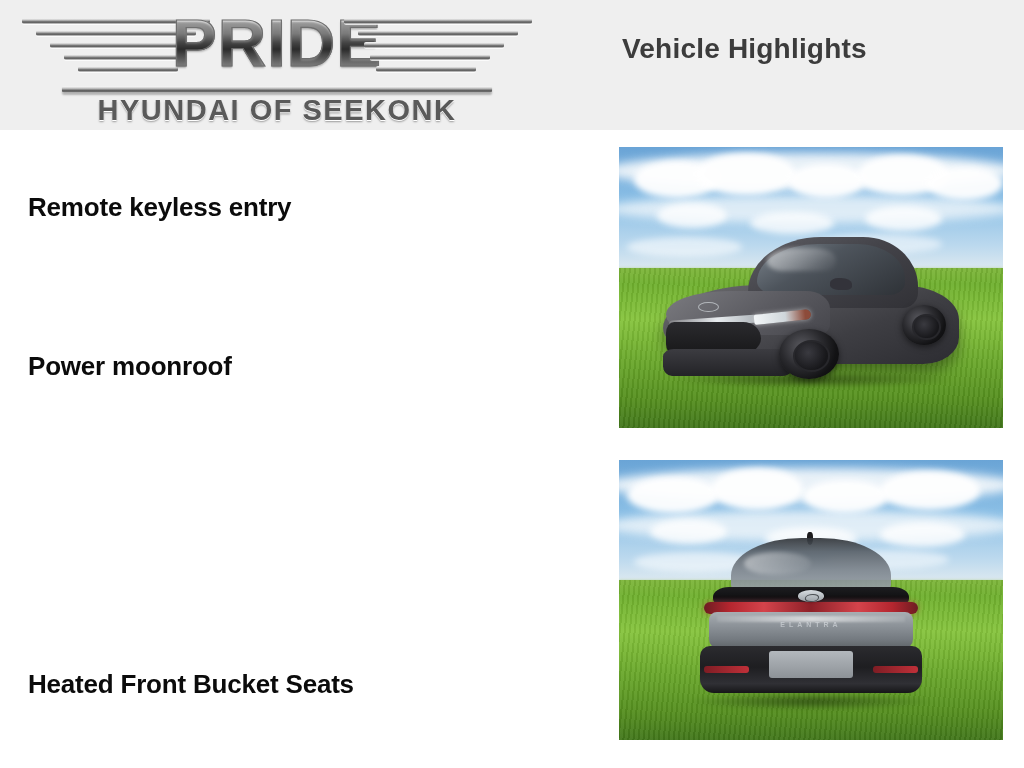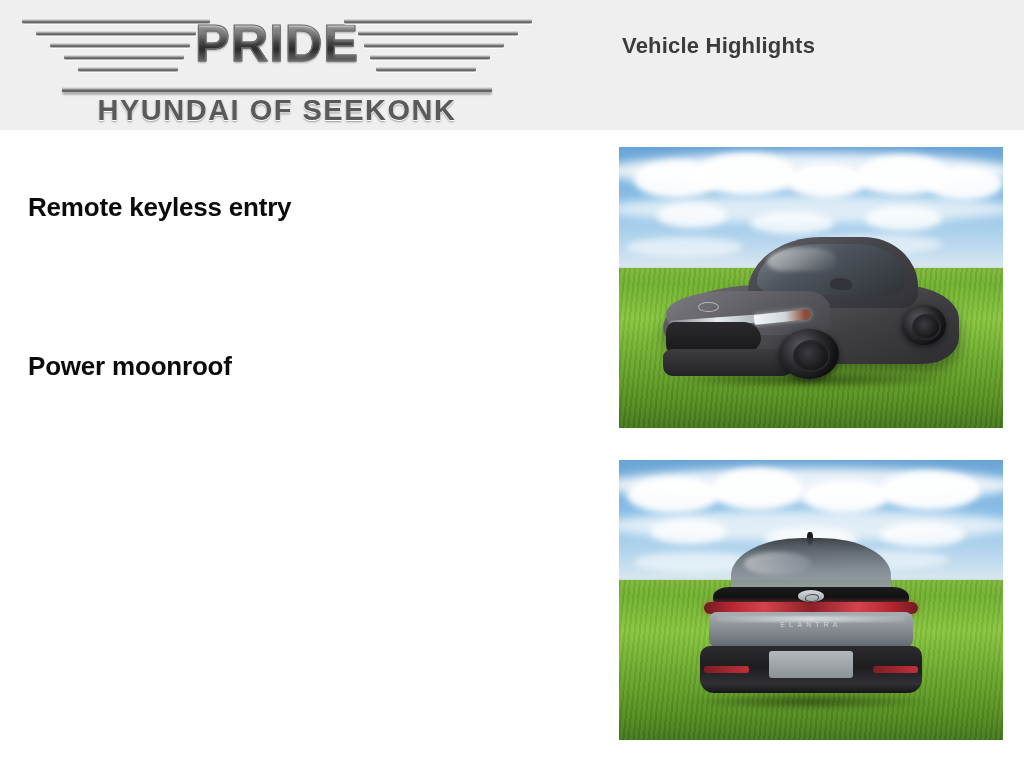--- a/index.html
+++ b/index.html
@@ -48,21 +48,21 @@
   .wing-right .b3{width:140px;margin-right:28px;}
   .wing-right .b4{width:120px;margin-right:42px;}
   .wing-right .b5{width:100px;margin-right:56px;}
 
   .pride-word{
     position:absolute;left:94px;top:0;
     width:322px;
     text-align:center;
     font-family:"Liberation Sans", sans-serif;
     font-weight:bold;
-    font-size:52px;
+    font-size:67px;
     letter-spacing:1px;
     line-height:78px;
     background:linear-gradient(to bottom,
        #ffffff 0%, #e6e6e6 18%, #a9a9a9 38%, #5d5d5d 50%,
        #3d3d3d 58%, #9b9b9b 76%, #efefef 100%);
     -webkit-background-clip:text;
     background-clip:text;
     color:transparent;
     -webkit-text-stroke:1.2px #6e6e6e;
     text-shadow:0 2px 2px rgba(0,0,0,.28);
@@ -80,21 +80,21 @@
     font-weight:bold;
     font-size:29px;
     letter-spacing:1.5px;
     color:#5a5a5a;
     text-shadow:0 1px 0 #ffffff, 0 2px 2px rgba(0,0,0,.35);
   }
 
   
   .header-title{
     position:absolute;left:622px;top:33px;
-    font-size:22px;font-weight:bold;
+    font-size:28px;font-weight:bold;
     color:#3c3c3c;
     letter-spacing:.2px;
   }
 
   
   .features{
     position:absolute;left:16px;top:130px;
     width:590px;height:638px;
   }
   .feature-item{
@@ -344,20 +344,21 @@
 
     <div class="logo-sub">HYUNDAI OF SEEKONK</div>
   </div>
 
   <div class="header-title">Vehicle Highlights</div>
 </div>
 
 <div class="features">
   <div class="feature-item f0">Remote keyless entry</div>
   <div class="feature-item f1">Power moonroof</div>
+  <div class="feature-item f3">Heated Front Bucket Seats</div>
 </div>
 
 <div class="photo photo-1">
   <div class="sky"></div>
   <div class="cloudband" style="top:2%;height:13%;"></div>
   <div class="cloudband" style="top:17%;height:10%;opacity:.7;"></div>
   <div class="cloud" style="left:4%;top:5%;width:22%;height:13%;"></div>
   <div class="cloud" style="left:20%;top:2%;width:26%;height:15%;"></div>
   <div class="cloud" style="left:44%;top:6%;width:20%;height:12%;"></div>
   <div class="cloud" style="left:62%;top:3%;width:24%;height:14%;"></div>

